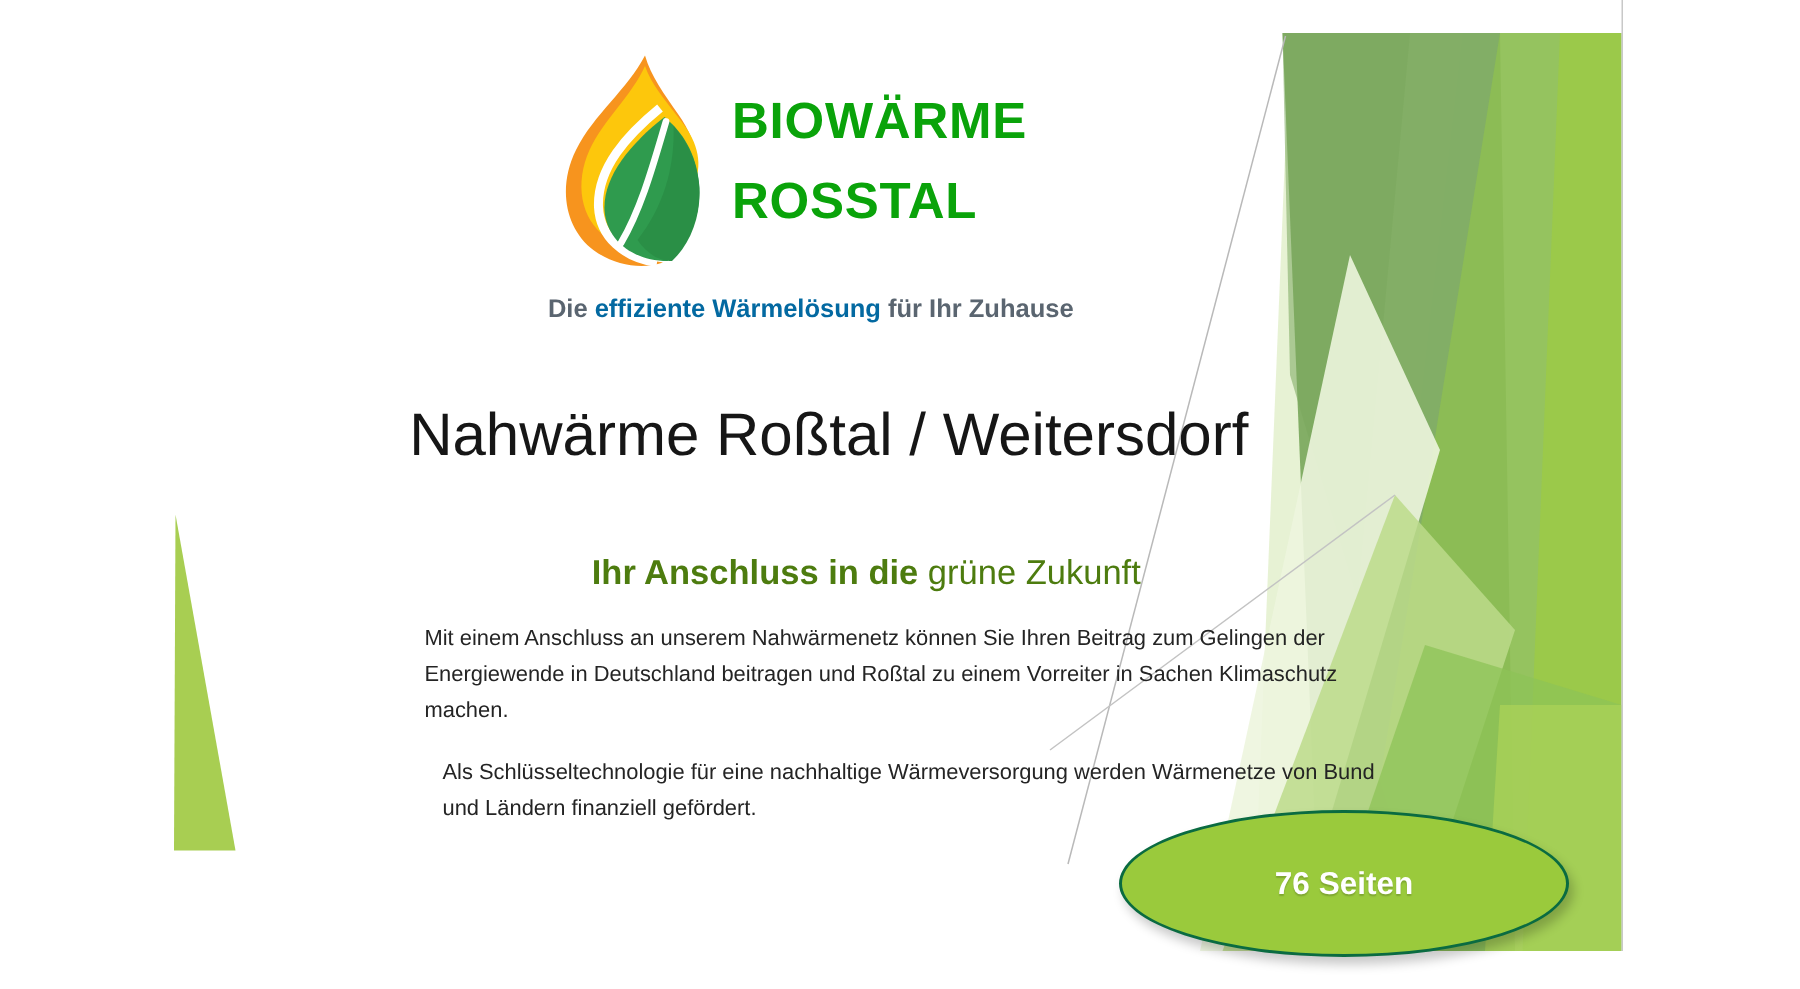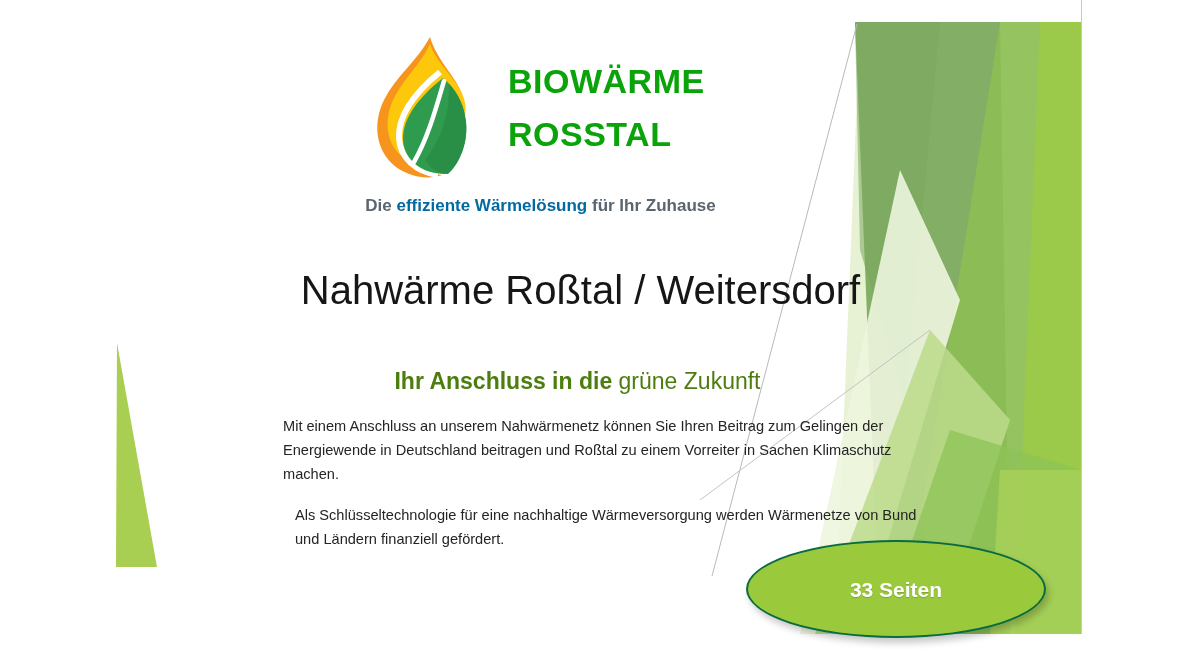--- a/index.html
+++ b/index.html
@@ -42,21 +42,20 @@
     display: flex;
     flex-direction: row;
     align-items: center;
   }
   #logo-mark {
     width: 118px;
     height: 148px;
     flex: 0 0 auto;
   }
   #logo-words {
-    margin-left: 20px;
     display: flex;
     flex-direction: column;
     justify-content: space-between;
   }
   .logo-word {
     font-family: "Liberation Sans", sans-serif;
     font-weight: bold;
     font-size: 34px;
     letter-spacing: 0.5px;
     color: #0aa30a;
@@ -84,21 +83,20 @@
     position: absolute;
     left: 0px;
     top: 268px;
     width: 1105px;
     text-align: center;
     font-family: "Liberation Sans", sans-serif;
     font-size: 40px;
     font-weight: normal;
     color: #161616;
     white-space: nowrap;
-    margin-left: 28px;
   }
 
   
   #subtitle {
     position: absolute;
     left: 0px;
     top: 368px;
     width: 1155px;
     text-align: center;
     font-family: "Liberation Sans", sans-serif;
@@ -224,16 +222,16 @@
   <div id="tagline"><span class="soft">Die </span><span class="strong">effiziente Wärmelösung</span><span class="soft"> für Ihr Zuhause</span></div>
 
   <div id="main-title">Nahwärme Roßtal / Weitersdorf</div>
 
   <div id="subtitle"><span class="strong">Ihr Anschluss in die</span><span class="soft"> grüne Zukunft</span></div>
 
   <div class="body-para" id="para-1">Mit einem Anschluss an unserem Nahwärmenetz können Sie Ihren Beitrag zum Gelingen der Energiewende in Deutschland beitragen und Roßtal zu einem Vorreiter in Sachen Klimaschutz machen.</div>
   <div class="body-para" id="para-2">Als Schlüsseltechnologie für eine nachhaltige Wärmeversorgung werden Wärmenetze von Bund und Ländern finanziell gefördert.</div>
 
   <div id="badge">
-    <div class="badge-line">33 Seiten</div>
+    <div class="badge-line">76 Seiten</div>
   </div>
 
 </div>
 
 </body></html>

